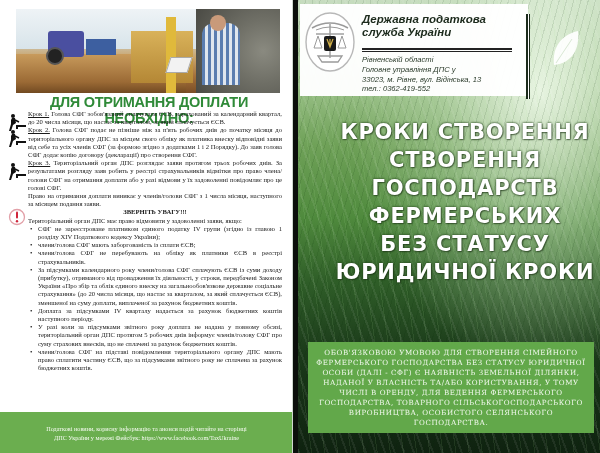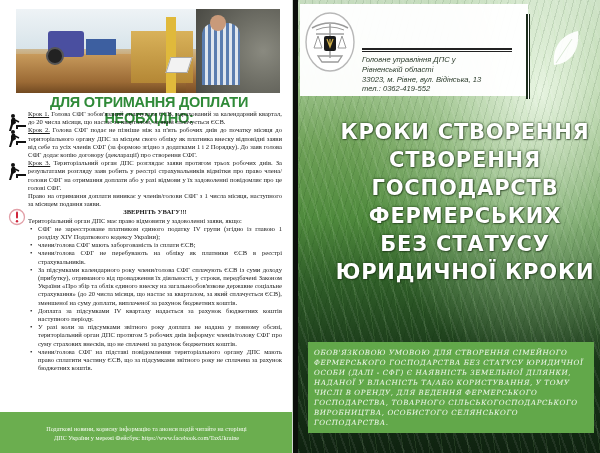--- a/index.html
+++ b/index.html
@@ -115,21 +115,21 @@
   .big-title div { white-space: nowrap; }
 
   .info-box {
     position: absolute; left: 10px; top: 342px; width: 286px; height: 91px;
     background: #62a84a;
     padding: 4px 6px;
     display:flex; flex-direction:column; justify-content:center;
   }
   .info-text {
     font-family: "DejaVu Serif", serif; font-size: 7.1px; line-height: 10px;
-    color: #f2f9ee; text-align: left; letter-spacing: 0.6px; text-transform: uppercase; font-style: italic;
+    color: #f2f9ee; text-align: center; letter-spacing: 0.6px; text-transform: uppercase;
   }
 </style>
 </head>
 <body>
 
 <div class="left">
   <div class="photo">
     <div class="sky"></div>
     <div class="field"></div>
     <div class="tractor"></div>
@@ -211,25 +211,29 @@
       <path d="M8 18 Q26 8 44 18" fill="none" stroke="#9a9a9a" stroke-width="1.5"></path>
       <path d="M12 20 Q26 14 40 20" fill="none" stroke="#9a9a9a" stroke-width="1"></path>
       <line x1="26" y1="14" x2="26" y2="48" stroke="#9a9a9a" stroke-width="1.4"></line>
       <line x1="12" y1="24" x2="40" y2="24" stroke="#9a9a9a" stroke-width="1.4"></line>
       <path d="M10 38 L14 26 L18 38 Z" fill="none" stroke="#9a9a9a" stroke-width="1"></path>
       <path d="M34 38 L38 26 L42 38 Z" fill="none" stroke="#9a9a9a" stroke-width="1"></path>
       <rect x="20" y="26" width="12" height="15" rx="2" fill="#1a1a1a"></rect>
       <path d="M23 29 L26 37 L29 29 M26 29 L26 37" stroke="#d4b24a" stroke-width="1.2" fill="none"></path>
       <path d="M14 46 L38 46 L34 52 L18 52 Z" fill="none" stroke="#9a9a9a" stroke-width="1.3"></path>
     </svg>
+    <div class="org-name">
+      <div>Державна податкова</div>
+      <div>служба України</div>
+    </div>
     <div class="rule1"></div>
     <div class="rule2"></div>
     <div class="org-details">
+      <div>Рівненській області</div>
       <div>Головне управління ДПС у</div>
-      <div>Рівненській області</div>
       <div>33023, м. Рівне, вул. Відінська, 13</div>
       <div>тел.: 0362-419-552</div>
     </div>
     <div class="vbar"></div>
   </div>
 
   <svg class="leaf" viewBox="0 0 30 40">
     <path d="M4 36 C2 20 10 6 28 2 C30 20 22 34 4 36 Z" fill="#ffffff" opacity="0.92"></path>
     <path d="M6 34 L22 10" stroke="#d9e8d4" stroke-width="1"></path>
   </svg>

